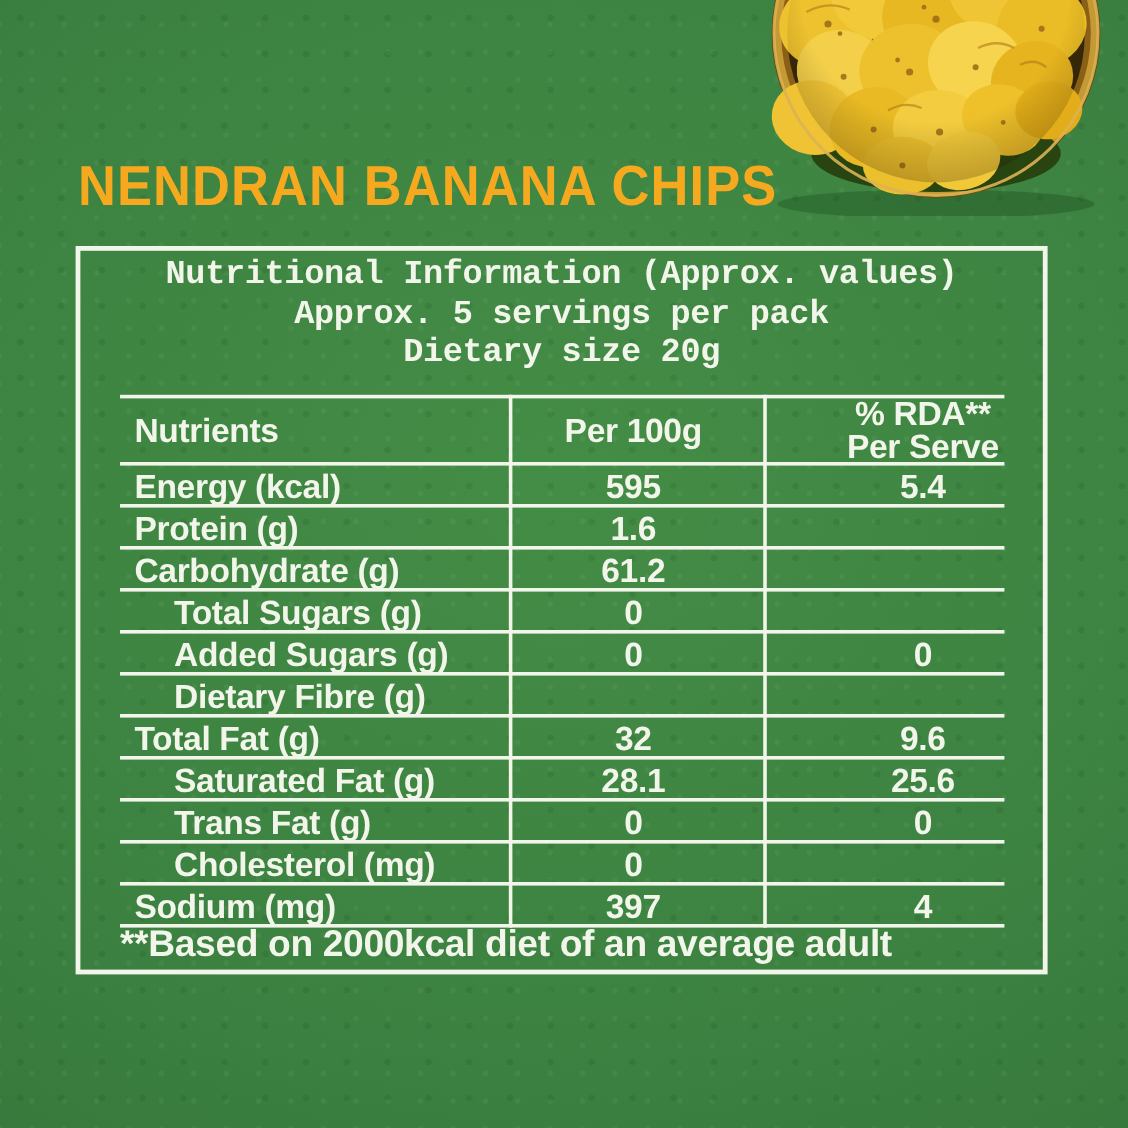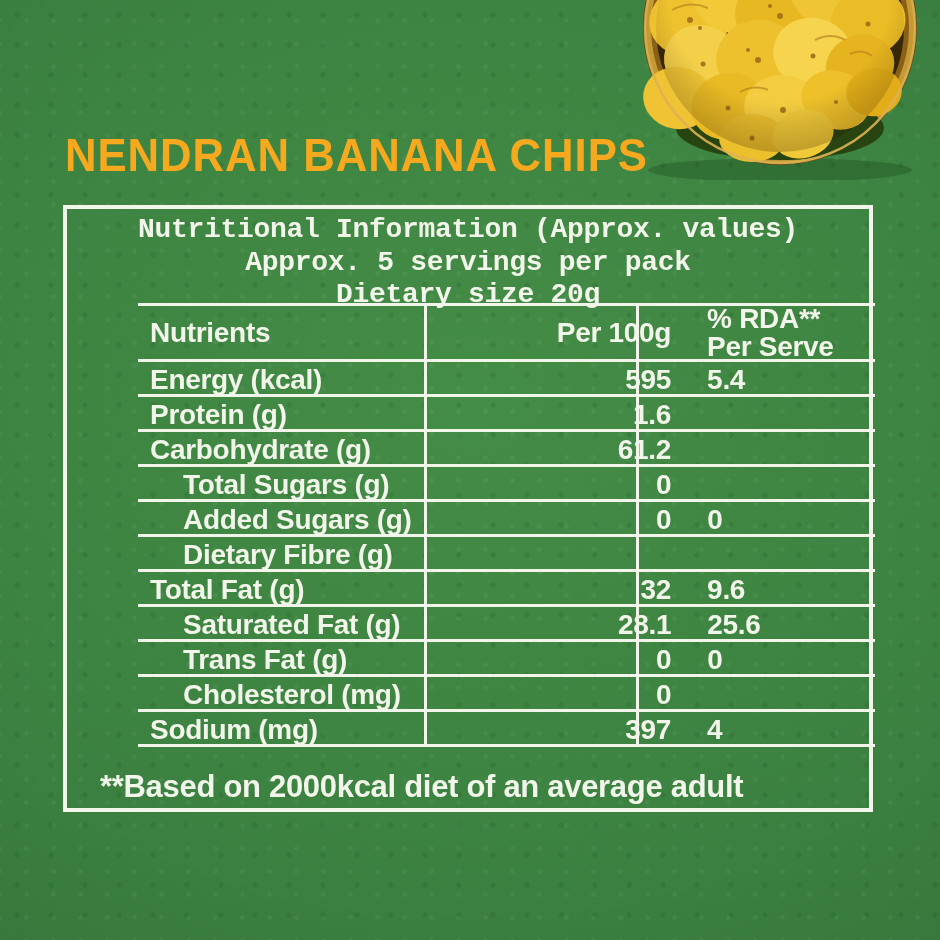--- a/index.html
+++ b/index.html
@@ -31,32 +31,32 @@
     transform:scaleX(.93);transform-origin:left top;white-space:nowrap;
   }
   .panel{
     position:absolute;left:63px;top:205px;z-index:2;
     width:802px;height:599px;border:4px solid var(--w);
   }
   .hdr{
     position:absolute;top:5px;left:0;right:0;text-align:center;
     font-size:28px;line-height:32.5px;letter-spacing:-0.3px;font-family:Liberation Mono, monospace;
   }
-  .nutri{position:absolute;top:94px;left:0;width:100%;padding-left:38px;}
+  .nutri{position:absolute;top:120px;left:0;width:100%;}
   .vsep{position:absolute;top:0;width:3px;height:444px;background:var(--w);}
   .v1{left:357px;}
   .v2{left:569px;}
   .row{position:relative;display:flex;align-items:center;height:35px;font-size:28px;letter-spacing:-0.3px;}
   .row::after{content:'';position:absolute;left:33px;right:32px;bottom:0;height:3px;background:var(--w);}
   .row.head{height:59px;}
   .row.head::before{content:'';position:absolute;left:33px;right:32px;top:0;height:3px;background:var(--w);}
   .c1{width:357px;padding-left:45px;box-sizing:border-box;white-space:nowrap;}
   .row.indent .c1{padding-left:78px;}
-  .c2{width:212px;text-align:right;}
-  .c3{width:201px;text-align:left;margin-left:36px;}
+  .c2{width:212px;text-align:center;}
+  .c3{width:201px;text-align:center;margin-left:36px;}
   .row.head .c3{font-size:28px;line-height:28px;}
   .footnote{position:absolute;top:560px;left:33px;font-size:31px;letter-spacing:-0.3px;white-space:nowrap;}
 </style>
 </head>
 <body>
 
 <div class="canvas">
 
   <svg class="bowl" width="340" height="180" viewBox="600 0 340 180">
     <defs>

